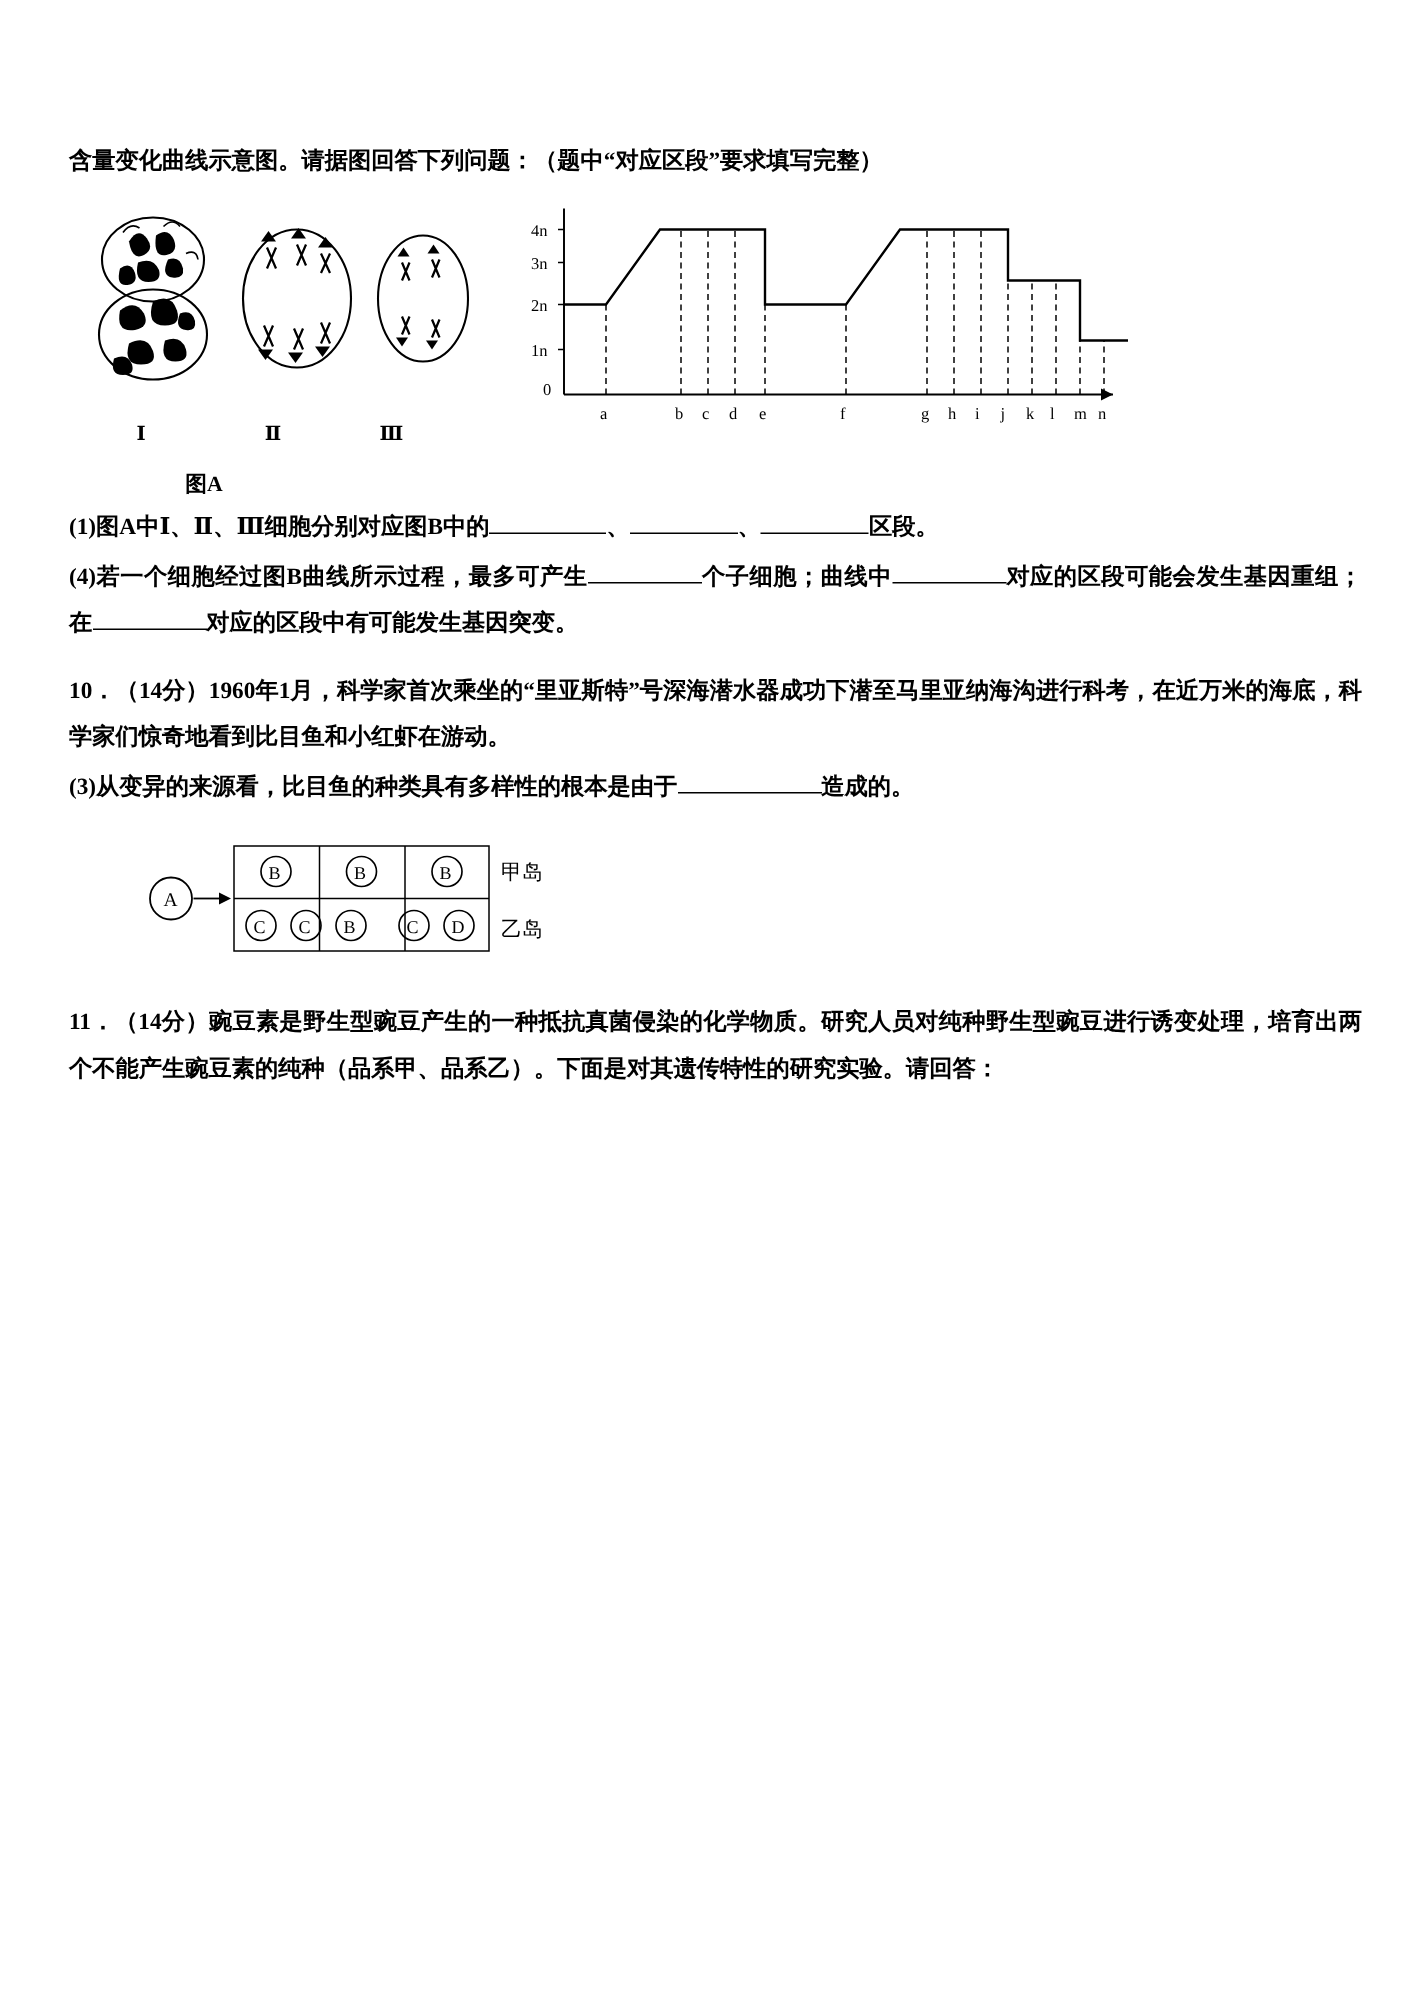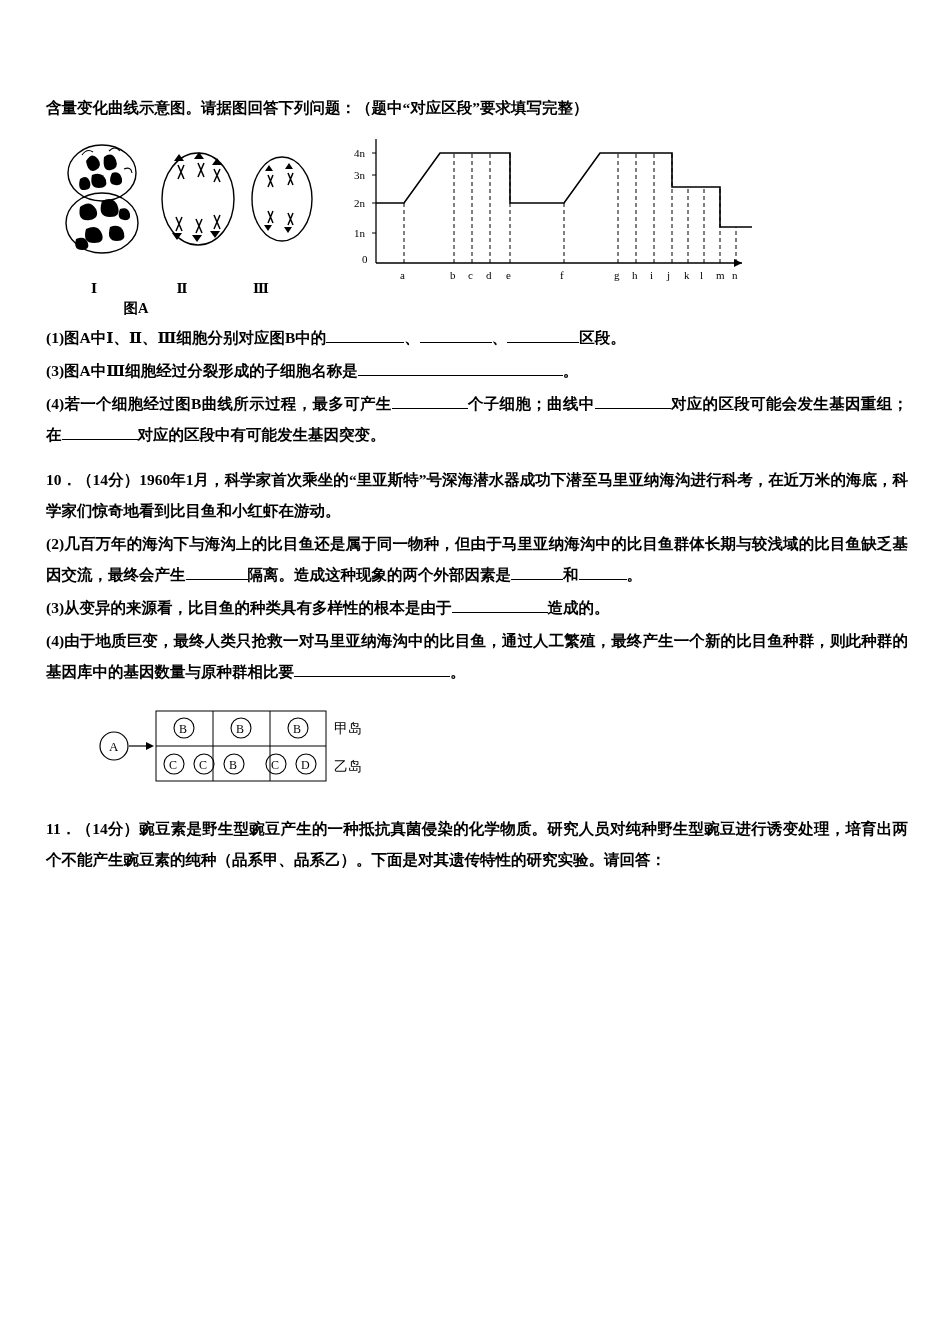--- a/index.html
+++ b/index.html
@@ -56,21 +56,21 @@
   }
   .figB-wrap {
     width: 430px;
     position: relative;
     margin-left: 18px;
   }
   .fig-caption {
     text-align: center;
     font-size: 14.5px;
     font-weight: bold;
-    margin-top: 2px;
+    margin-top: 16px;
   }
   .roman-row {
     display: flex;
     font-size: 13px;
     font-weight: bold;
     margin-top: 0px;
   }
   .roman-row span {
     text-align: center;
   }
@@ -216,45 +216,36 @@
           </g>
         </svg>
       </div>
     </div>
 
     <div class="q-block">
       <div class="para">
         <span>(1)</span><span>图A中Ⅰ、Ⅱ、Ⅲ细胞分别对应图B中的</span><span class="blank" style="width:78px"></span><span>、</span><span class="blank" style="width:72px"></span><span>、</span><span class="blank" style="width:72px"></span><span>区段。</span>
       </div>
       <div class="para">
-        <span>(3)</span><span>图A中Ⅲ细胞经过分裂形成的子细胞名称是</span><span class="blank" style="width:205px"></span><span>。</span>
-      </div>
-      <div class="para">
         <span>(4)</span><span>若一个细胞经过图B曲线所示过程，最多可产生</span><span class="blank" style="width:76px"></span><span>个子细胞；曲线中</span><span class="blank" style="width:76px"></span><span>对应的区段可能会发生基因重组；在</span><span class="blank" style="width:76px"></span><span>对应的区段中有可能发生基因突变。</span>
       </div>
     </div>
 
     <div class="spacer-md"></div>
 
     <div class="para">
       <span>10．</span><span>（14分）</span><span>1960年1月，科学家首次乘坐的“里亚斯特”号深海潜水器成功下潜至马里亚纳海沟进行科考，在近万米的海底，科学家们惊奇地看到比目鱼和小红虾在游动。</span>
     </div>
 
 
-    <div class="para">
-      <span>(2)</span><span>几百万年的海沟下与海沟上的比目鱼还是属于同一物种，但由于马里亚纳海沟中的比目鱼群体长期与较浅域的比目鱼缺乏基因交流，最终会产生</span><span class="blank" style="width:62px"></span><span>隔离。造成这种现象的两个外部因素是</span><span class="blank" style="width:52px"></span><span>和</span><span class="blank" style="width:48px"></span><span>。</span>
-    </div>
 
     <div class="para">
       <span>(3)</span><span>从变异的来源看，比目鱼的种类具有多样性的根本是由于</span><span class="blank" style="width:96px"></span><span>造成的。</span>
     </div>
 
-    <div class="para">
-      <span>(4)</span><span>由于地质巨变，最终人类只抢救一对马里亚纳海沟中的比目鱼，通过人工繁殖，最终产生一个新的比目鱼种群，则此种群的基因库中的基因数量与原种群相比要</span><span class="blank" style="width:156px"></span><span>。</span>
-    </div>
 
 
     <div class="island-fig">
       <svg width="300" height="90" viewBox="0 0 300 90">
 
         <circle cx="18" cy="45" r="14" fill="none" stroke="#000" stroke-width="1.2"></circle>
         <text x="13" y="50" font-size="13" font-family="Liberation Serif, serif">A</text>
 
         <line x1="33" y1="45" x2="52" y2="45" stroke="#000" stroke-width="1.2"></line>
         <polygon points="58,45 50,41 50,49" fill="#000"></polygon>

